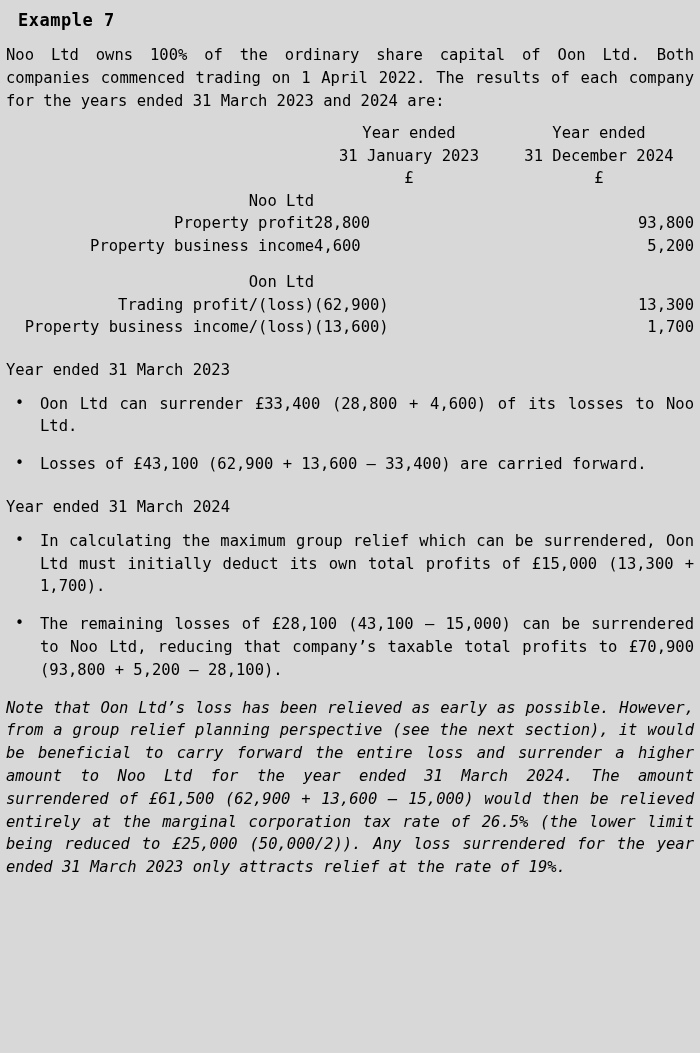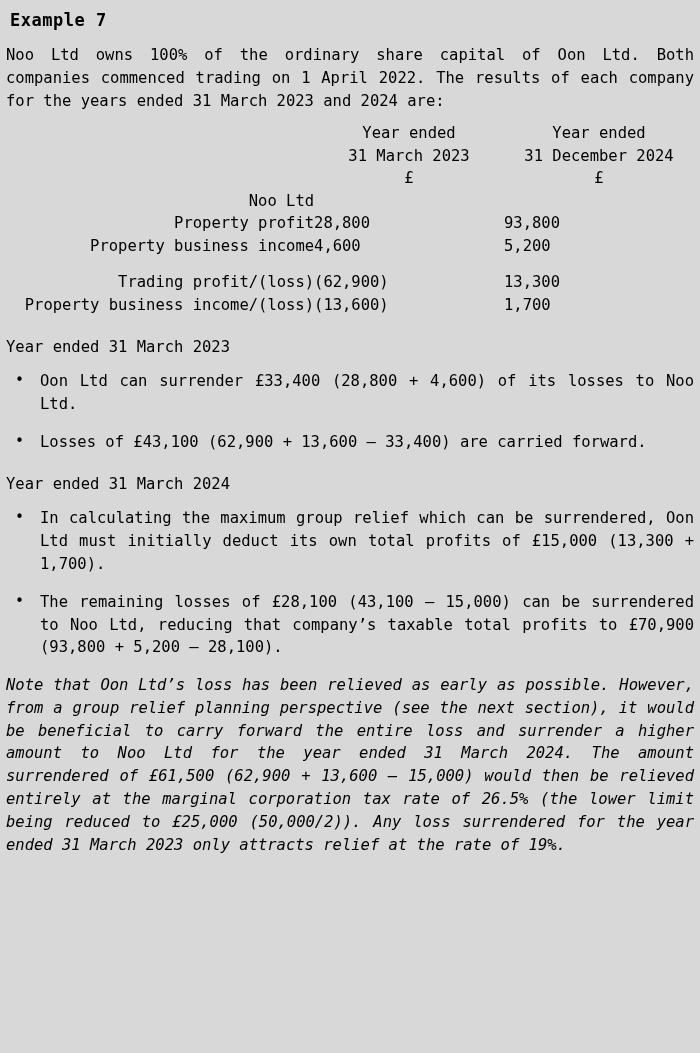--- a/index.html
+++ b/index.html
@@ -16,21 +16,21 @@
     overflow: hidden;
   }
   .page {
     padding: 10px 6px 0 6px;
     box-sizing: border-box;
     width: 700px;
   }
   .title {
     font-weight: bold;
     font-size: 17px;
-    margin: 0 0 14px 4px;
+    margin: 0 0 14px 12px;
     letter-spacing: 0.5px;
   }
   .para {
     text-align: justify;
     line-height: 1.47;
     margin: 0 0 4px 0;
   }
   table.fig {
     border-collapse: collapse;
     width: 100%;
@@ -50,21 +50,21 @@
   }
   td.lbl {
     text-align: right;
     width: 300px;
   }
   td.num {
     text-align: left;
     width: 185px;
   }
   td.num2 {
-    text-align: left;
+    text-align: right;
     width: 185px;
   }
   .currency-row td {
     text-align: center;
     padding-bottom: 2px;
   }
   .company {
     font-weight: bold;
     padding-top: 2px;
   }
@@ -112,21 +112,21 @@
 
   <table class="fig">
     <tbody>
         <tr>
       <td class="lbl"></td>
       <th class="colhead num">Year ended</th>
       <th class="colhead num2">Year ended</th>
     </tr>
     <tr>
       <td class="lbl"></td>
-      <th class="colhead num">31 March 2023</th>
+      <th class="colhead num">31 January 2023</th>
       <th class="colhead num2">31 December 2024</th>
     </tr>
     <tr class="currency-row">
       <td class="lbl"></td>
       <td class="num">£</td>
       <td class="num2">£</td>
     </tr>
 
     <tr>
       <td class="lbl company">Noo Ltd</td>
@@ -141,20 +141,25 @@
     <tr>
       <td class="lbl">Property business income</td>
       <td class="num">4,600</td>
       <td class="num2">5,200</td>
     </tr>
 
     <tr class="spacer-row">
       <td colspan="3"></td>
     </tr>
 
+    <tr>
+      <td class="lbl company">Oon Ltd</td>
+      <td class="num"></td>
+      <td class="num2"></td>
+    </tr>
     <tr>
       <td class="lbl">Trading profit/(loss)</td>
       <td class="num">(62,900)</td>
       <td class="num2">13,300</td>
     </tr>
     <tr>
       <td class="lbl">Property business income/(loss)</td>
       <td class="num">(13,600)</td>
       <td class="num2">1,700</td>
     </tr>

